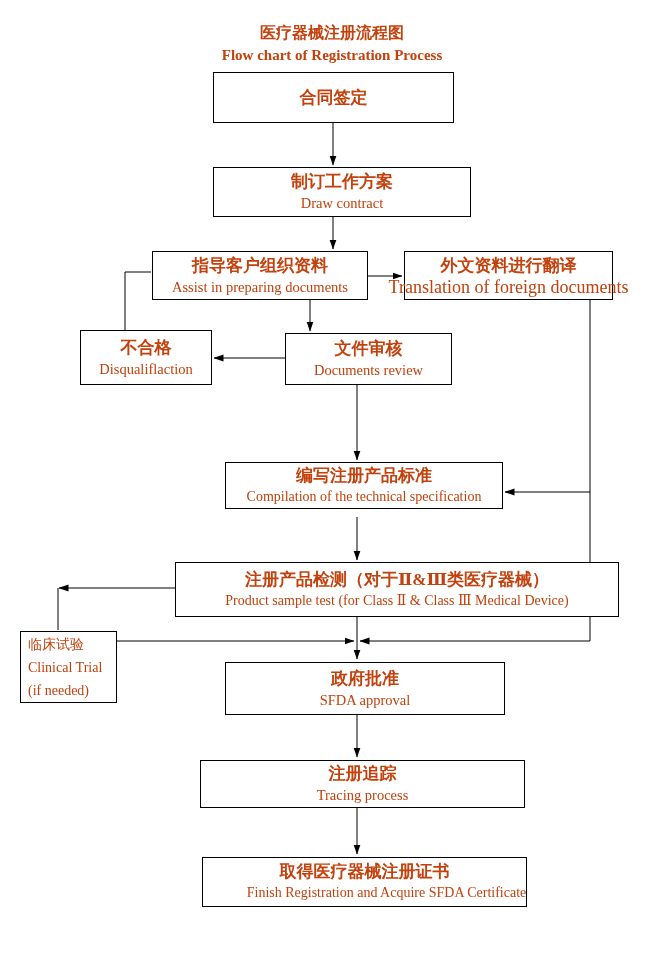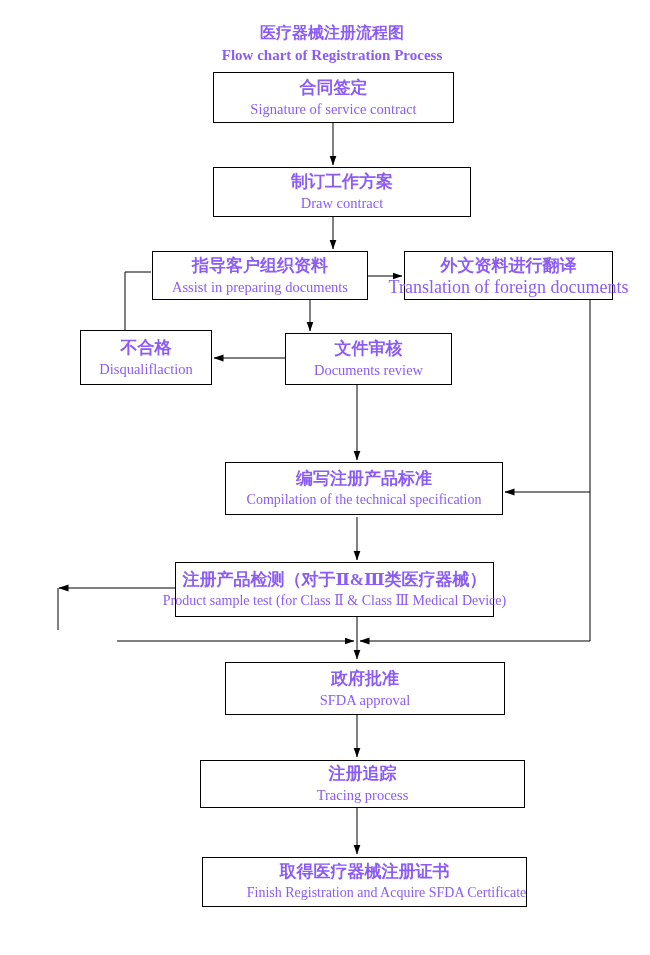--- a/index.html
+++ b/index.html
@@ -1,41 +1,41 @@
 <!DOCTYPE html>
 <html><head>
 <meta charset="utf-8">
 <style>
   html,body{margin:0;padding:0;background:#ffffff;}
   .canvas{
     position:relative;width:650px;height:955px;background:#ffffff;
-    font-family:"Liberation Serif","DejaVu Serif",serif;color:#8b5cf6;
+    font-family:"Liberation Serif","DejaVu Serif",serif;color:#c2410c;
     overflow:hidden;
   }
   .title-block{position:absolute;left:7px;top:22px;width:650px;text-align:center;}
   .title-zh{font-size:16px;font-weight:bold;line-height:22px;}
   .title-en{font-size:15px;font-weight:bold;line-height:22px;}
   .connectors{position:absolute;left:0;top:0;width:650px;height:955px;}
   .node{
     position:absolute;box-sizing:border-box;border:1px solid #000;background:#fff;
     display:flex;flex-direction:column;justify-content:center;align-items:center;
     text-align:center;
   }
   .node .zh{font-weight:bold;font-size:17px;line-height:22px;white-space:nowrap;}
   .node .en{font-size:14.5px;line-height:20px;white-space:nowrap;}
   .n-contract {left:213px;top:72px; width:241px;height:51px;}
   .n-draw     {left:213px;top:167px;width:258px;height:50px;}
   .n-assist   {left:152px;top:251px;width:216px;height:49px;}
   .n-translate{left:404px;top:251px;width:209px;height:49px;}
   .n-translate .en{font-size:18px;}
   .n-disq     {left:80px; top:330px;width:132px;height:55px;}
   .n-review   {left:285px;top:333px;width:167px;height:52px;align-items:center;}
-  .n-comp     {left:225px;top:462px;width:278px;height:53px;text-align:center;}
+  .n-comp     {left:225px;top:462px;width:278px;height:47px;text-align:center;}
   .n-comp .en{font-size:14px;}
-  .n-test     {left:175px;top:562px;width:319px;height:55px;}
+  .n-test     {left:175px;top:562px;width:444px;height:55px;}
   .n-test .en{font-size:14px;text-align:center;}
   .n-clinical {left:20px; top:631px;width:97px; height:72px;
                align-items:flex-start;padding-left:7px;}
   .n-clinical .ln{font-size:14px;line-height:23px;font-weight:normal;white-space:nowrap;}
   .n-approval {left:225px;top:662px;width:280px;height:53px;}
   .n-tracing  {left:200px;top:760px;width:325px;height:48px;}
   .n-cert     {left:202px;top:857px;width:325px;height:50px;}
   .n-cert .en{font-size:14px;margin-left:44px;}
 </style>
 </head>
@@ -69,21 +69,20 @@
       <path d="M58,588 V630"></path>
       <path d="M117,641 H354" marker-end="url(#arrow)"></path>
       <path d="M357,617 V659" marker-end="url(#arrow)"></path>
       <path d="M357,715 V757" marker-end="url(#arrow)"></path>
       <path d="M357,808 V854" marker-end="url(#arrow)"></path>
     </g>
   </svg>
 
   <div class="node n-contract">
     <span class="zh">合同签定</span>
-    <span class="en">Signature of service contract</span>
   </div>
 
   <div class="node n-draw">
     <span class="zh">制订工作方案</span>
     <span class="en">Draw contract</span>
   </div>
 
   <div class="node n-assist">
     <span class="zh">指导客户组织资料</span>
     <span class="en">Assist in preparing documents</span>
@@ -107,20 +106,25 @@
   <div class="node n-comp">
     <span class="zh">编写注册产品标准</span>
     <span class="en">Compilation of the technical specification</span>
   </div>
 
   <div class="node n-test">
     <span class="zh">注册产品检测（对于Ⅱ&amp;Ⅲ类医疗器械）</span>
     <span class="en">Product sample test (for Class Ⅱ &amp; Class Ⅲ Medical Device)</span>
   </div>
 
+  <div class="node n-clinical">
+    <span class="ln">临床试验</span>
+    <span class="ln">Clinical Trial</span>
+    <span class="ln">(if needed)</span>
+  </div>
 
   <div class="node n-approval">
     <span class="zh">政府批准</span>
     <span class="en">SFDA approval</span>
   </div>
 
   <div class="node n-tracing">
     <span class="zh">注册追踪</span>
     <span class="en">Tracing process</span>
   </div>

